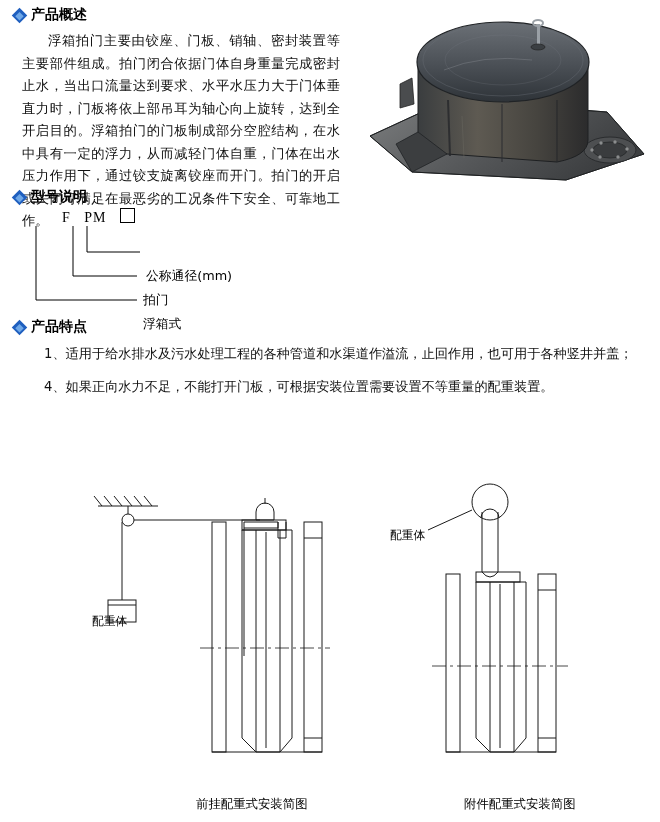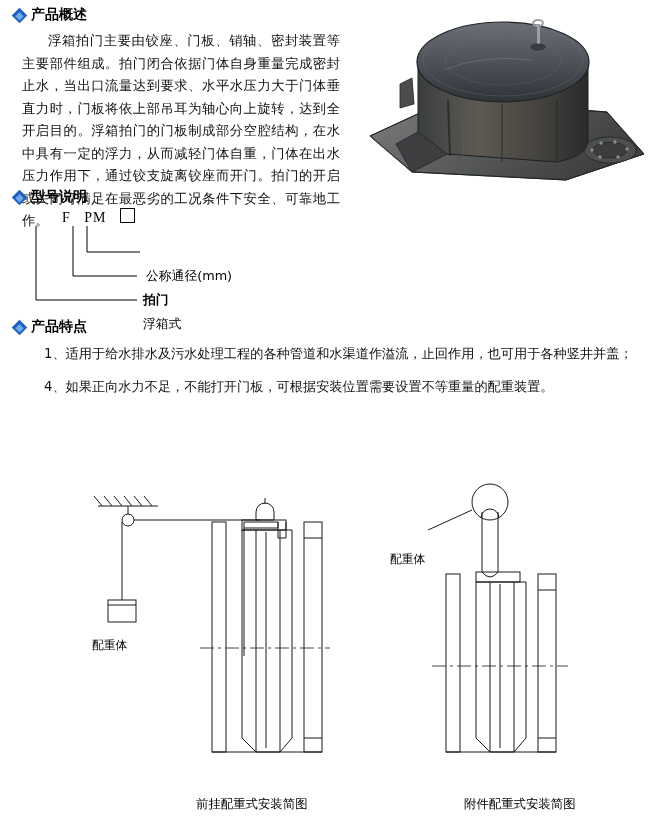--- a/index.html
+++ b/index.html
@@ -132,21 +132,20 @@
   }
   .dwg-caption {
     position: absolute;
     font-size: 12.4px;
     color: #000;
   }
   .dwg-label {
     position: absolute;
     font-size: 11.8px;
     color: #000;
-    margin-top: 24px;
   }
   svg { overflow: visible; }
 </style>
 </head>
 <body>
 
 <div class="page">
 
   <div class="sec-head" style="left:14px; top:6px;">
     <span class="diamond"></span>
@@ -228,21 +227,21 @@
     <svg width="660" height="110" style="position:absolute;left:0;top:0;">
 
       <polyline points="87,22 87,48 140,48" fill="none" stroke="#000" stroke-width="1"></polyline>
 
       <polyline points="73,22 73,72 137,72" fill="none" stroke="#000" stroke-width="1"></polyline>
 
       <polyline points="36,22 36,96 137,96" fill="none" stroke="#000" stroke-width="1"></polyline>
     </svg>
 
     <div class="leader-lbl" style="left:146px; top:41px;">公称通径(mm)</div>
-    <div class="leader-lbl" style="left:143px; top:65px;font-weight:bold;">拍门</div>
+    <div class="leader-lbl" style="left:143px; top:65px;">拍门</div>
     <div class="leader-lbl" style="left:143px; top:89px;">浮箱式</div>
   </div>
 
   <div class="sec-head" style="left:14px; top:318px;">
     <span class="diamond"></span>
     <span>产品特点</span>
   </div>
 
   <div class="features">
     <div class="feature-item">1、适用于给水排水及污水处理工程的各种管道和水渠道作溢流，止回作用，也可用于各种竖井并盖；</div>

